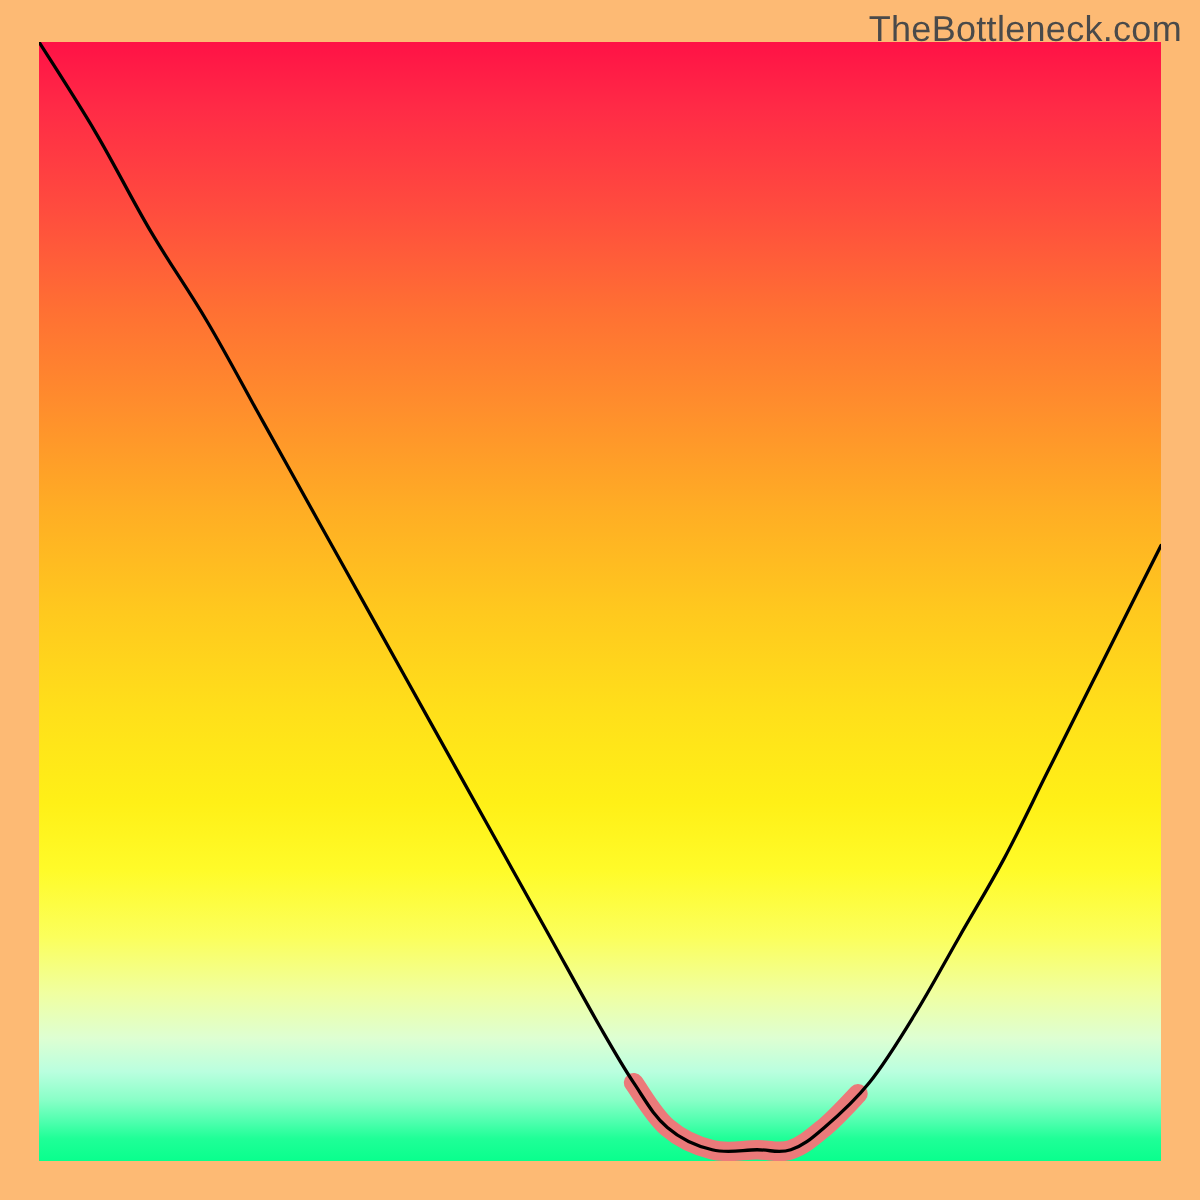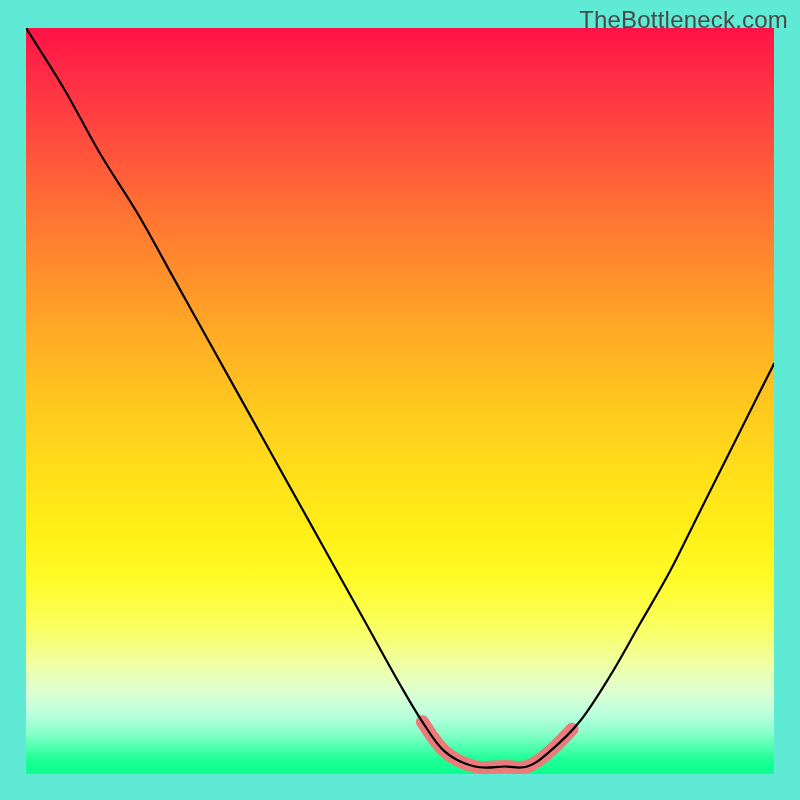--- a/index.html
+++ b/index.html
@@ -7,21 +7,21 @@
     padding: 0;
     width: 800px;
     height: 800px;
     background: #000;
     overflow: hidden;
   }
   .frame {
     position: relative;
     width: 800px;
     height: 800px;
-    background: #5eead4;
+    background: #fdba74;
   }
   .watermark {
     position: absolute;
     top: 6px;
     right: 12px;
     color: #4a4a4a;
     font-family: Arial, Helvetica, sans-serif;
     font-size: 24px;
     font-weight: 500;
     letter-spacing: 0.2px;

